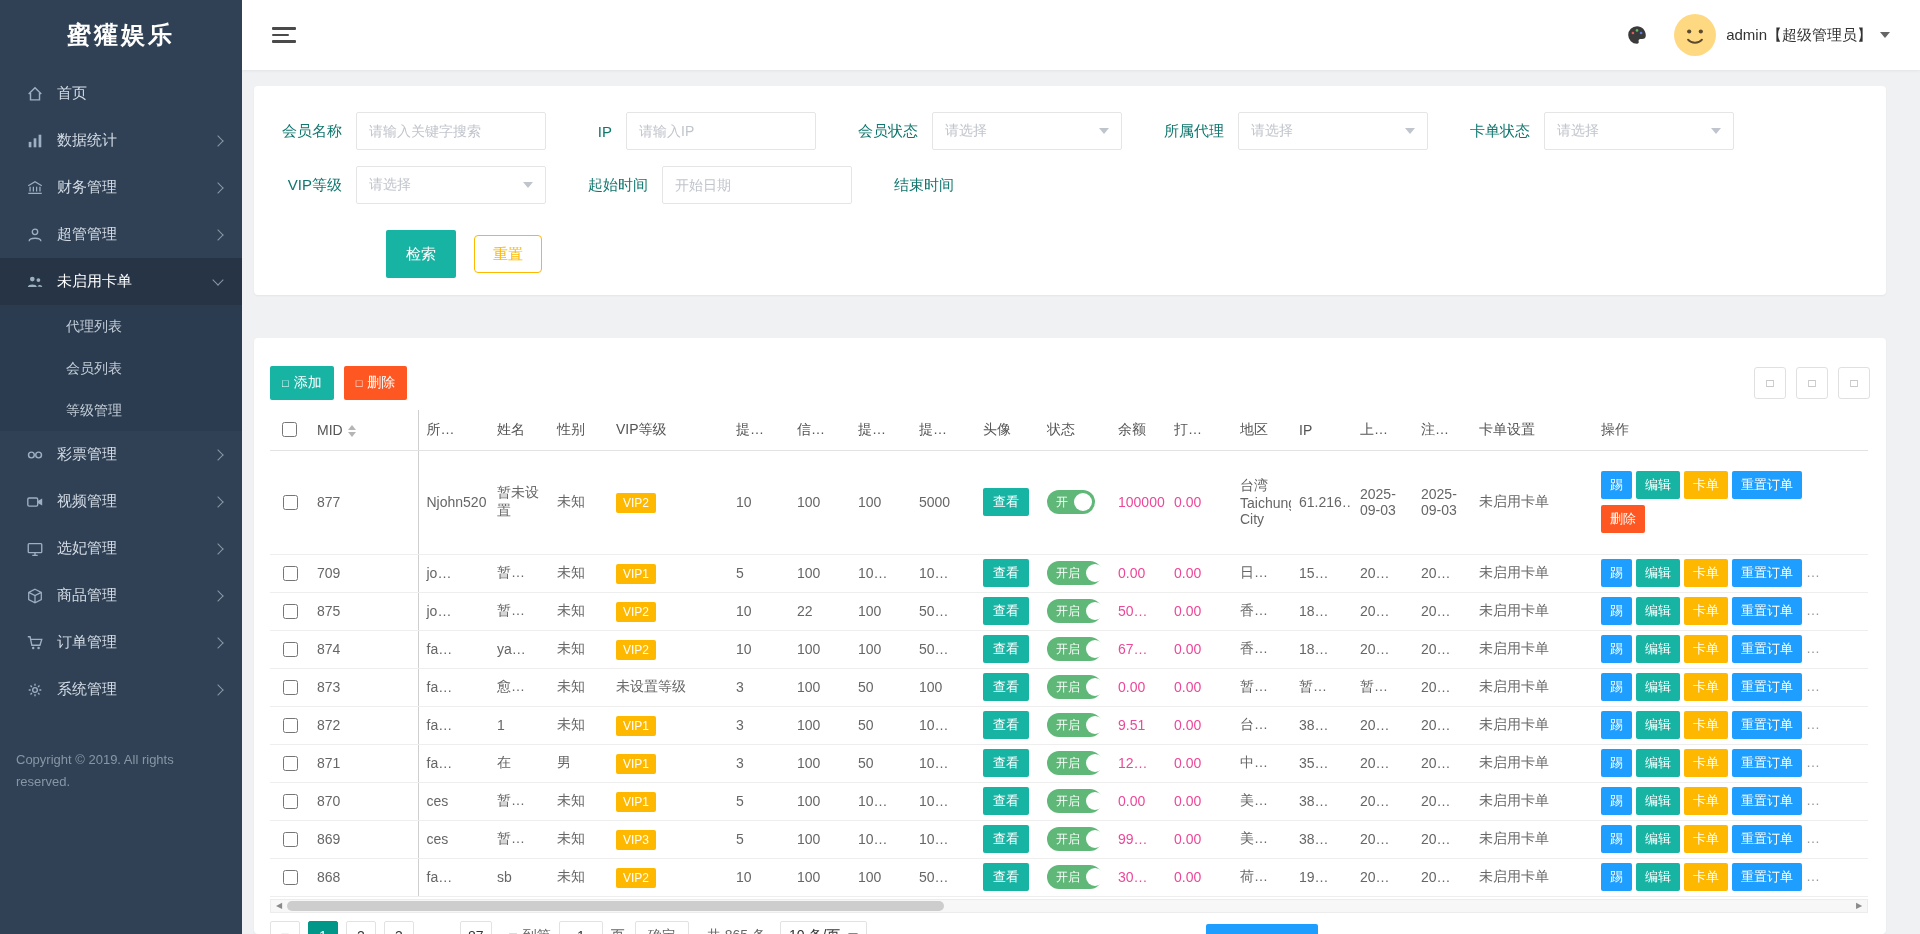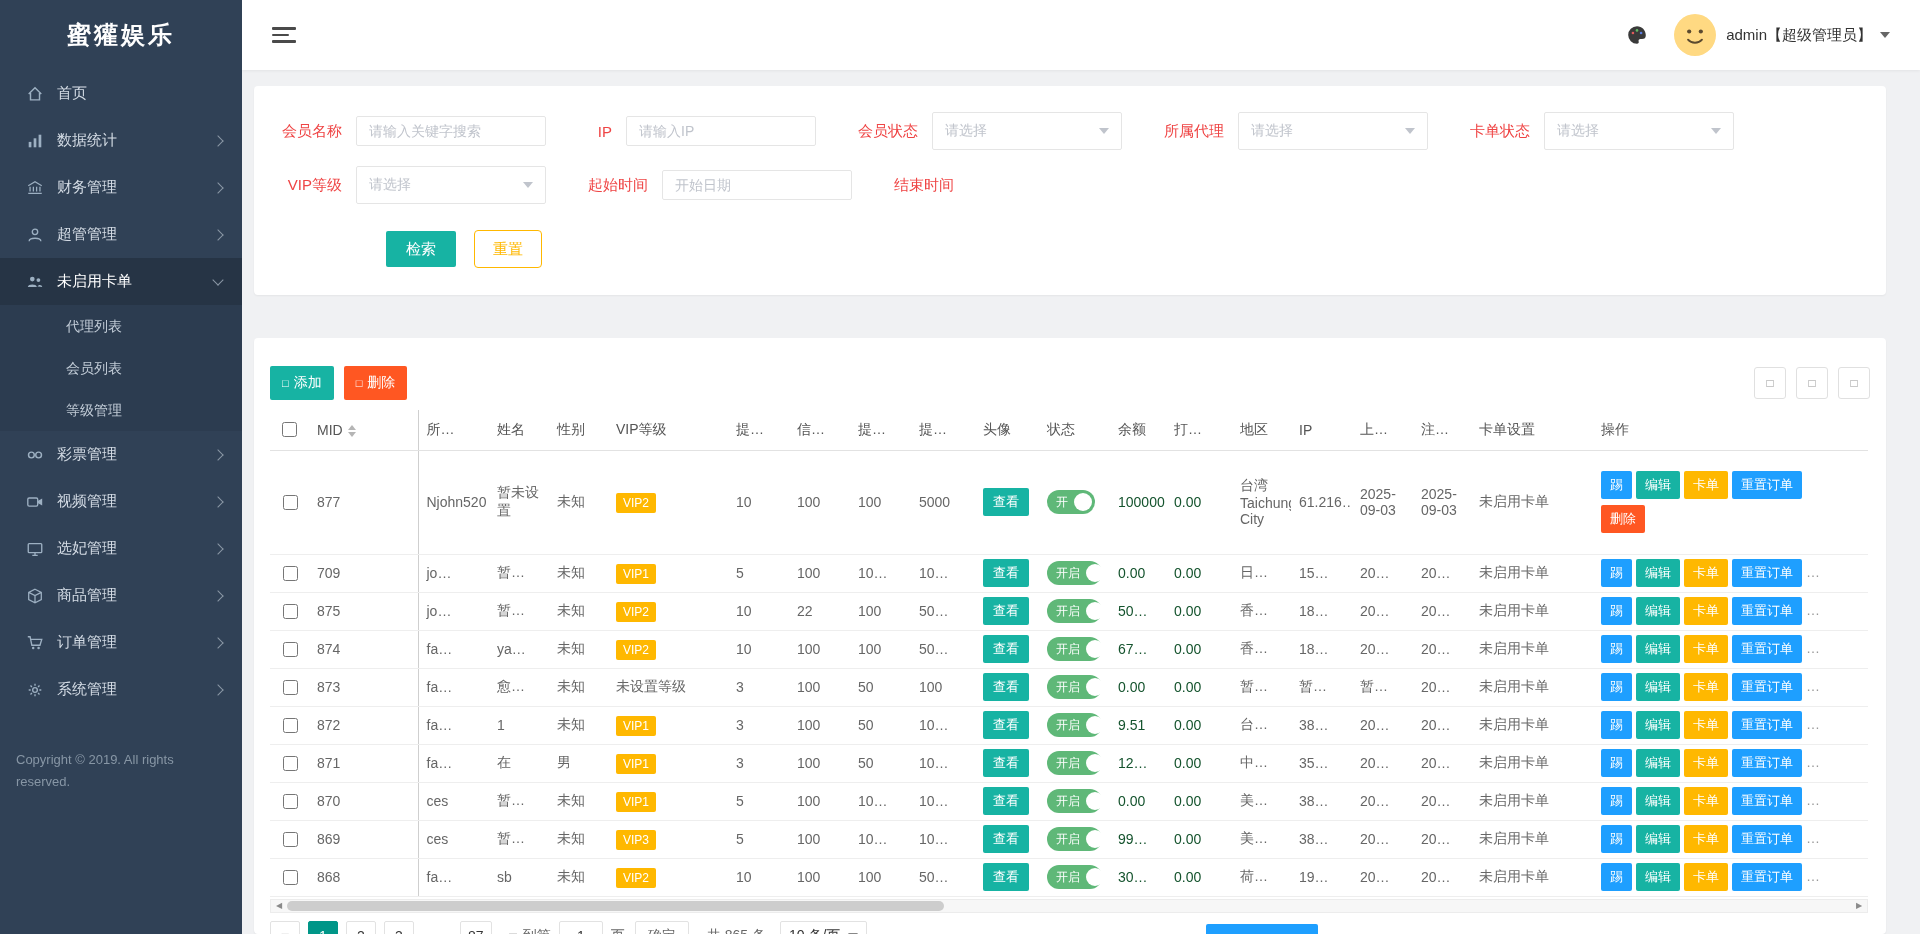--- a/index.html
+++ b/index.html
@@ -60,40 +60,40 @@
   .caret {
     width:0; height:0; border-left:5px solid transparent; border-right:5px solid transparent;
     border-top:6px solid #666; margin-left:8px; display:inline-block;
   }
   
   .content { margin-left:242px; padding:16px 34px 0 12px; }
   .card { background:#fff; border-radius:4px; box-shadow:0 1px 2px rgba(0,0,0,.05); }
   .filter-card { padding:26px 28px 0; height:209px; overflow:hidden; }
   .f-row { display:flex; align-items:center; margin-bottom:16px; }
   .f-item { display:flex; align-items:center; margin-right:42px; }
-  .f-label { margin-right:14px; color:#ef4444; font-size:15px; white-space:nowrap; min-width:60px; text-align:right; }
+  .f-label { margin-right:14px; color:#0f766e; font-size:15px; white-space:nowrap; min-width:60px; text-align:right; }
   .f-label.narrow { min-width:24px; }
   .t-input {
-    width:190px; height:30px; border:1px solid #e5e5e5; border-radius:2px;
+    width:190px; height:38px; border:1px solid #e5e5e5; border-radius:2px;
     padding:0 12px; font-size:14px; color:#333; outline:none;
     font-family:"Liberation Sans","DejaVu Sans",sans-serif;
   }
   .t-input::placeholder { color:#c0c4cc; }
   .t-select {
     width:190px; height:38px; border:1px solid #e5e5e5; border-radius:2px;
     padding:0 12px; display:flex; align-items:center; justify-content:space-between;
     color:#c0c4cc; cursor:pointer; background:#fff;
   }
   .sel-caret {
     width:0; height:0; border-left:5px solid transparent; border-right:5px solid transparent;
     border-top:6px solid #c0c4cc;
   }
   .f-buttons { display:flex; align-items:center; margin-left:104px; margin-top:26px; }
   .btn-search {
-    height:36px; padding:0 20px; background:#17B3A3; color:#fff; border:none;
+    height:48px; padding:0 20px; background:#17B3A3; color:#fff; border:none;
     border-radius:2px; font-size:15px; cursor:pointer;
   }
   .btn-reset {
     height:38px; padding:0 18px; background:#fff; color:#FFB800; border:1px solid #FFB800;
     border-radius:4px; font-size:15px; cursor:pointer; margin-left:18px;
   }
   
   .table-card { margin-top:43px; padding:28px 16px 0; height:596px; overflow:hidden; position:relative; }
   .t-toolbar { display:flex; align-items:center; margin-bottom:10px; }
   .btn-add, .btn-del {
@@ -131,21 +131,21 @@
   .btn.view {
     background:#17B3A3; border:none; color:#fff; font-size:13px; padding:5px 10px;
     border-radius:2px; cursor:pointer;
   }
   .switch {
     display:inline-flex; align-items:center; background:#5FB878; border-radius:13px;
     height:24px; padding:0 3px 0 9px; cursor:pointer; max-width:100%;
   }
   .switch i { font-style:normal; color:#fff; font-size:12px; white-space:nowrap; }
   .knob { width:18px; height:18px; background:#fff; border-radius:50%; display:inline-block; margin-left:6px; flex:0 0 auto; }
-  .red { color:#14532d; }
+  .red { color:#ec4899; }
   .op {
     border:none; color:#fff; font-size:13px; padding:5px 9px; border-radius:2px;
     margin-right:4px; cursor:pointer; white-space:nowrap;
   }
   .b-blue{background:#1E9FFF;} .b-teal{background:#17B3A3;} .b-yellow{background:#FFB800;} .b-red{background:#FF5722;}
   .ops-more { color:#999; }
   .ops-line2 { display:inline; }
   .grid tbody tr:first-of-type .ops-line2 { display:block; margin-top:6px; }
   
   .hscroll {

